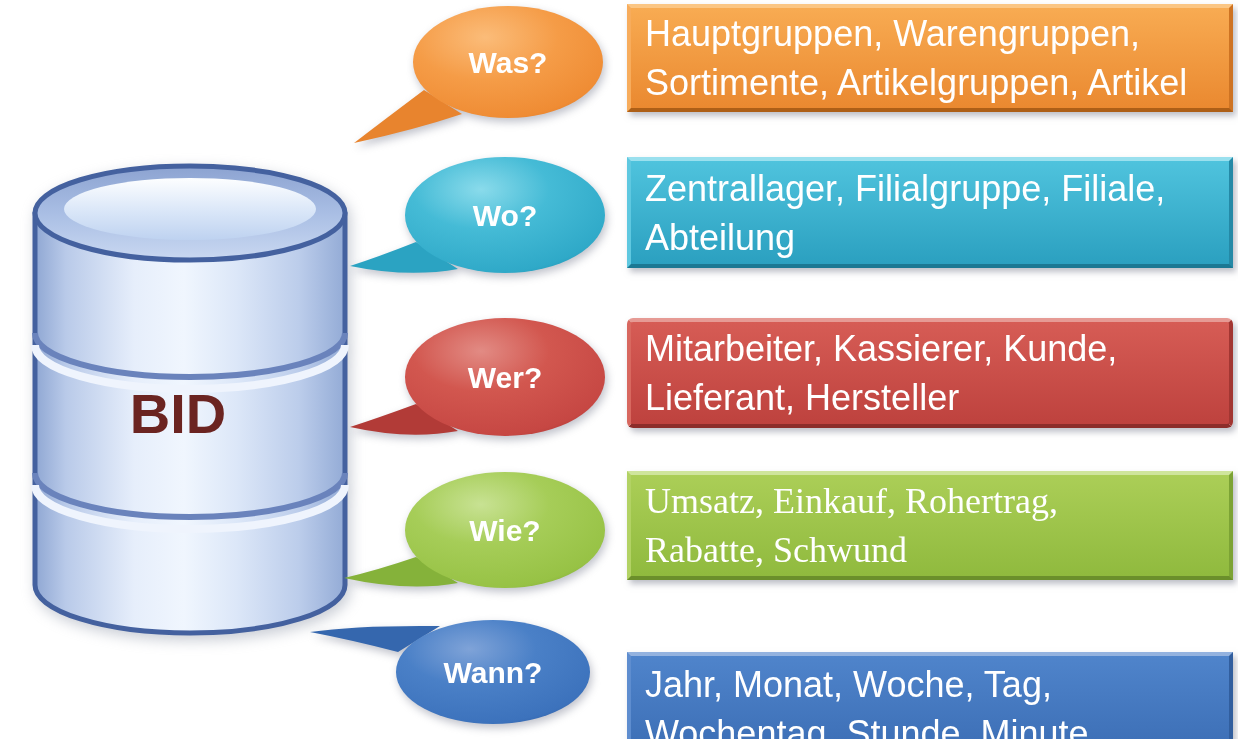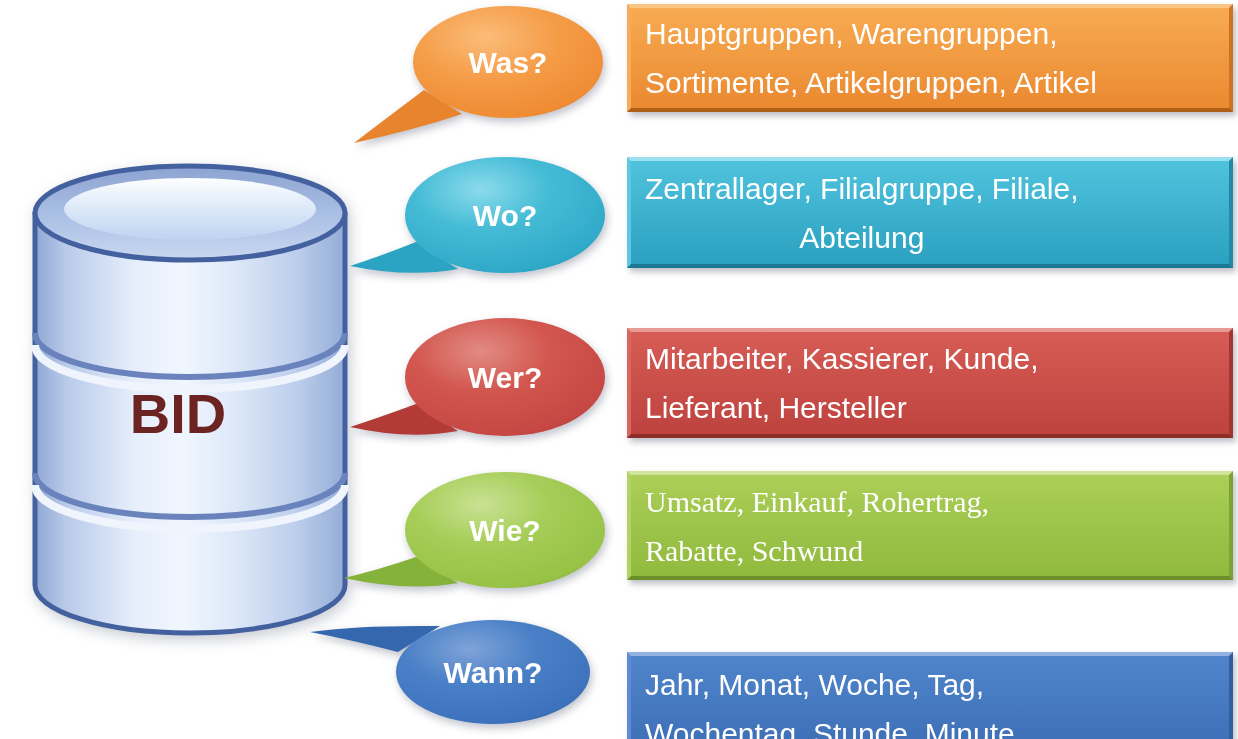--- a/index.html
+++ b/index.html
@@ -18,34 +18,34 @@
   .bubble text{fill:#fff;font-weight:bold;font-size:30px;text-anchor:middle;}
   .b-was {left:338px;top:0;   width:280px;height:150px;}
   .b-wo  {left:338px;top:152px;width:280px;height:128px;}
   .b-wer {left:338px;top:312px;width:280px;height:128px;}
   .b-wie {left:336px;top:462px;width:280px;height:130px;}
   .b-wann{left:298px;top:612px;width:300px;height:124px;}
   
   .abox{
     position:absolute;left:627px;width:606px;box-sizing:border-box;
     display:flex;align-items:center;
-    color:#fff;font-size:30px;line-height:49px;padding:0 14px;
+    color:#fff;font-size:36px;line-height:49px;padding:0 14px;
     border-width:4px;border-style:solid;
     box-shadow:3px 4px 6px rgba(125,130,145,.5);
   }
   .abox span{white-space:pre-line;}
   .x-was{top:4px;height:108px;
     background:linear-gradient(180deg,#F8AB52,#EA8930);
     border-color:#FBC684 #CE7322 #AD5F17 #F7AC5C;}
   .x-wo{top:157px;height:111px;
     background:linear-gradient(180deg,#4FC3DD,#2BA0C0);
-    border-color:#9AE0EE #2489A6 #1B7893 #5FC8E0;text-align:center;}
-  .x-wer{top:328px;height:110px;
+    border-color:#9AE0EE #2489A6 #1B7893 #5FC8E0;}
+  .x-wer{top:318px;height:110px;
     background:linear-gradient(180deg,#D65C55,#BE423E);
-    border-color:#E69A94 #A23632 #8C2D2A #D8685F;}
+    border-color:#E69A94 #A23632 #8C2D2A #D8685F;border-radius:6px;}
   .x-wie{top:471px;height:109px;
     background:linear-gradient(180deg,#ABCE57,#90BA3E);
     border-color:#CFE59C #7CA334 #6B8F2B #B2D264;font-family:Liberation Serif, serif;}
   .x-wann{top:652px;height:113px;
     background:linear-gradient(180deg,#4F84CB,#3A6CB3);
     border-color:#93B2DF #315E9E #2A528C #5E8DCF;}
 </style>
 </head>
 <body>
 

